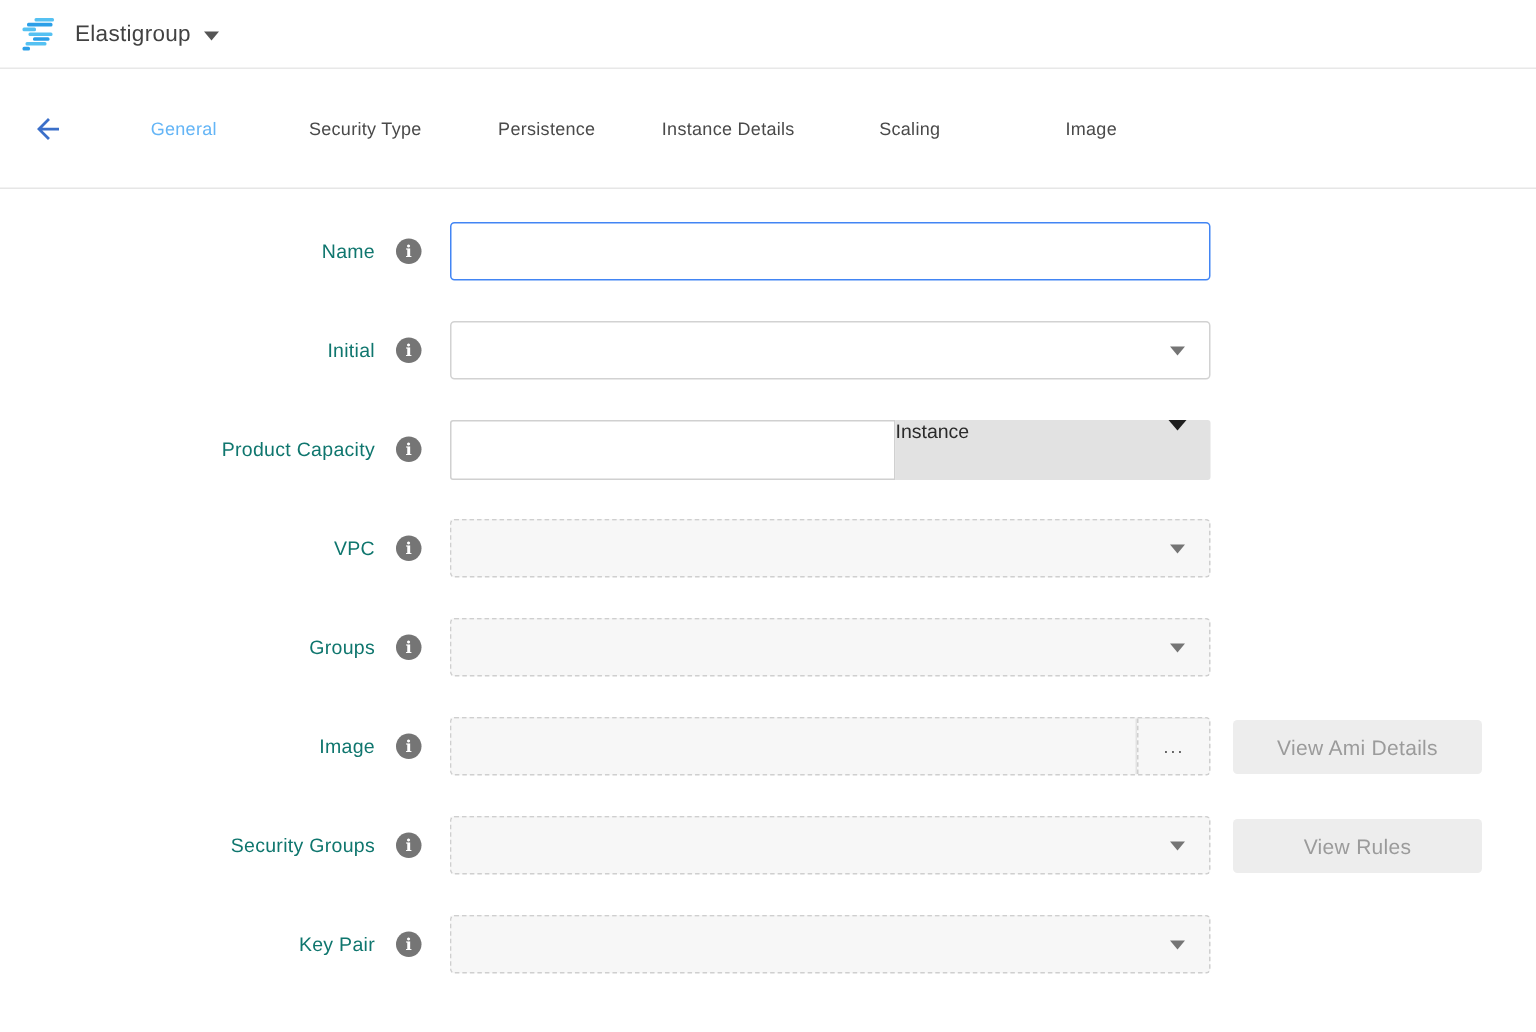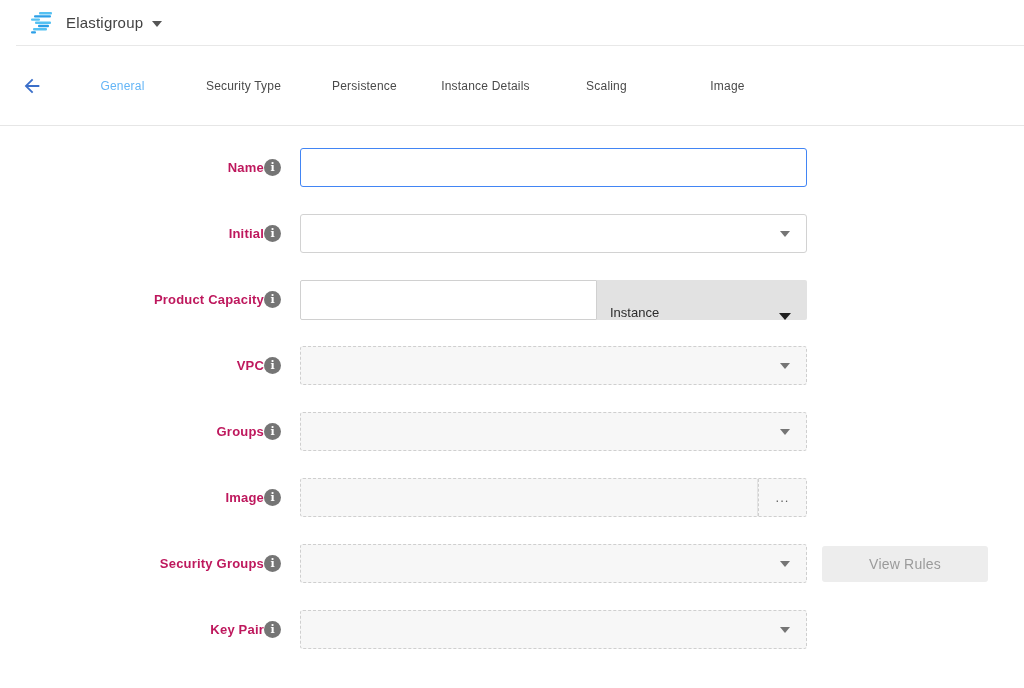--- a/index.html
+++ b/index.html
@@ -10,21 +10,20 @@
     font-family: "Liberation Sans", "DejaVu Sans", sans-serif;
     overflow: hidden;
   }
   
   .app-header {
     height: 46px;
     display: flex; align-items: center;
     padding: 0 14px;
     border-bottom: 1px solid #e8e8e8;
     background: #fff;
-    margin-left: 16px;
   }
   .logo { width: 26px; height: 22px; margin-right: 10px; }
   .app-title {
     font-size: 15px; color: #424242; letter-spacing: .2px;
     display: flex; align-items: center; cursor: pointer;
   }
   .caret-sm {
     width: 0; height: 0; margin-left: 9px; margin-top: 2px;
     border-left: 5px solid transparent; border-right: 5px solid transparent;
     border-top: 6px solid #555;
@@ -52,22 +51,22 @@
   .form-row {
     display: flex; align-items: center;
     height: 39px; margin-bottom: 27px;
   }
   .label-col {
     width: 300px; flex: none;
     display: flex; align-items: center; justify-content: flex-end;
     padding-right: 19px;
   }
   .field-label {
-    font-size: 13px; font-weight: bold; color: #be185d;
-    letter-spacing: .2px;
+    font-size: 13px; font-weight: normal; color: #0f766e;
+    margin-right: 14px; letter-spacing: .2px;
   }
   .info-icon {
     width: 17px; height: 17px; flex: none;
     background: #757575; border-radius: 50%;
     color: #fff; font-size: 11px; font-weight: bold;
     display: flex; align-items: center; justify-content: center;
     font-family: "DejaVu Serif", serif;
     cursor: pointer;
   }
   .field-col { width: 507px; flex: none; display: flex; align-items: center; height: 100%; }
@@ -94,22 +93,22 @@
   .caret-down {
     width: 0; height: 0;
     border-left: 5px solid transparent; border-right: 5px solid transparent;
     border-top: 6px solid #757575;
   }
   
   .capacity-input { width: 297px; height: 40px; flex: none; border-radius: 2px 0 0 2px; }
   .unit-select {
     width: 210px; height: 40px; flex: none;
     background: #e2e2e2; border-radius: 0 2px 2px 0;
-    display: flex; align-items: flex-end;
-    padding: 0 16px 0 13px; cursor: pointer;
+    display: flex; align-items: flex-start;
+    padding: 0 16px 0 0; cursor: pointer;
   }
   .unit-select .unit-label { font-size: 13px; color: #2b2b2b; flex: 1; }
   .unit-select .caret-down { border-top-color: #1f1f1f; border-left-width: 6px; border-right-width: 6px; border-top-width: 7px; }
   
   .image-box {
     width: 100%; height: 39px;
     background: #f7f7f7; border: 1px dashed #cfcfcf; border-radius: 3px;
     display: flex; align-items: stretch; cursor: default;
   }
   .image-box .fill { flex: 1; }
@@ -229,20 +228,23 @@
     <div class="label-col">
       <span class="field-label">Image</span>
       <span class="info-icon">i</span>
     </div>
     <div class="field-col">
       <div class="image-box">
         <span class="fill"></span>
         <span class="browse-btn">...</span>
       </div>
     </div>
+    <div class="side-col">
+      <div class="side-btn">View Ami Details</div>
+    </div>
   </div>
 
   <div class="form-row">
     <div class="label-col">
       <span class="field-label">Security Groups</span>
       <span class="info-icon">i</span>
     </div>
     <div class="field-col">
       <div class="select-box disabled">
         <span class="caret-down"></span>

